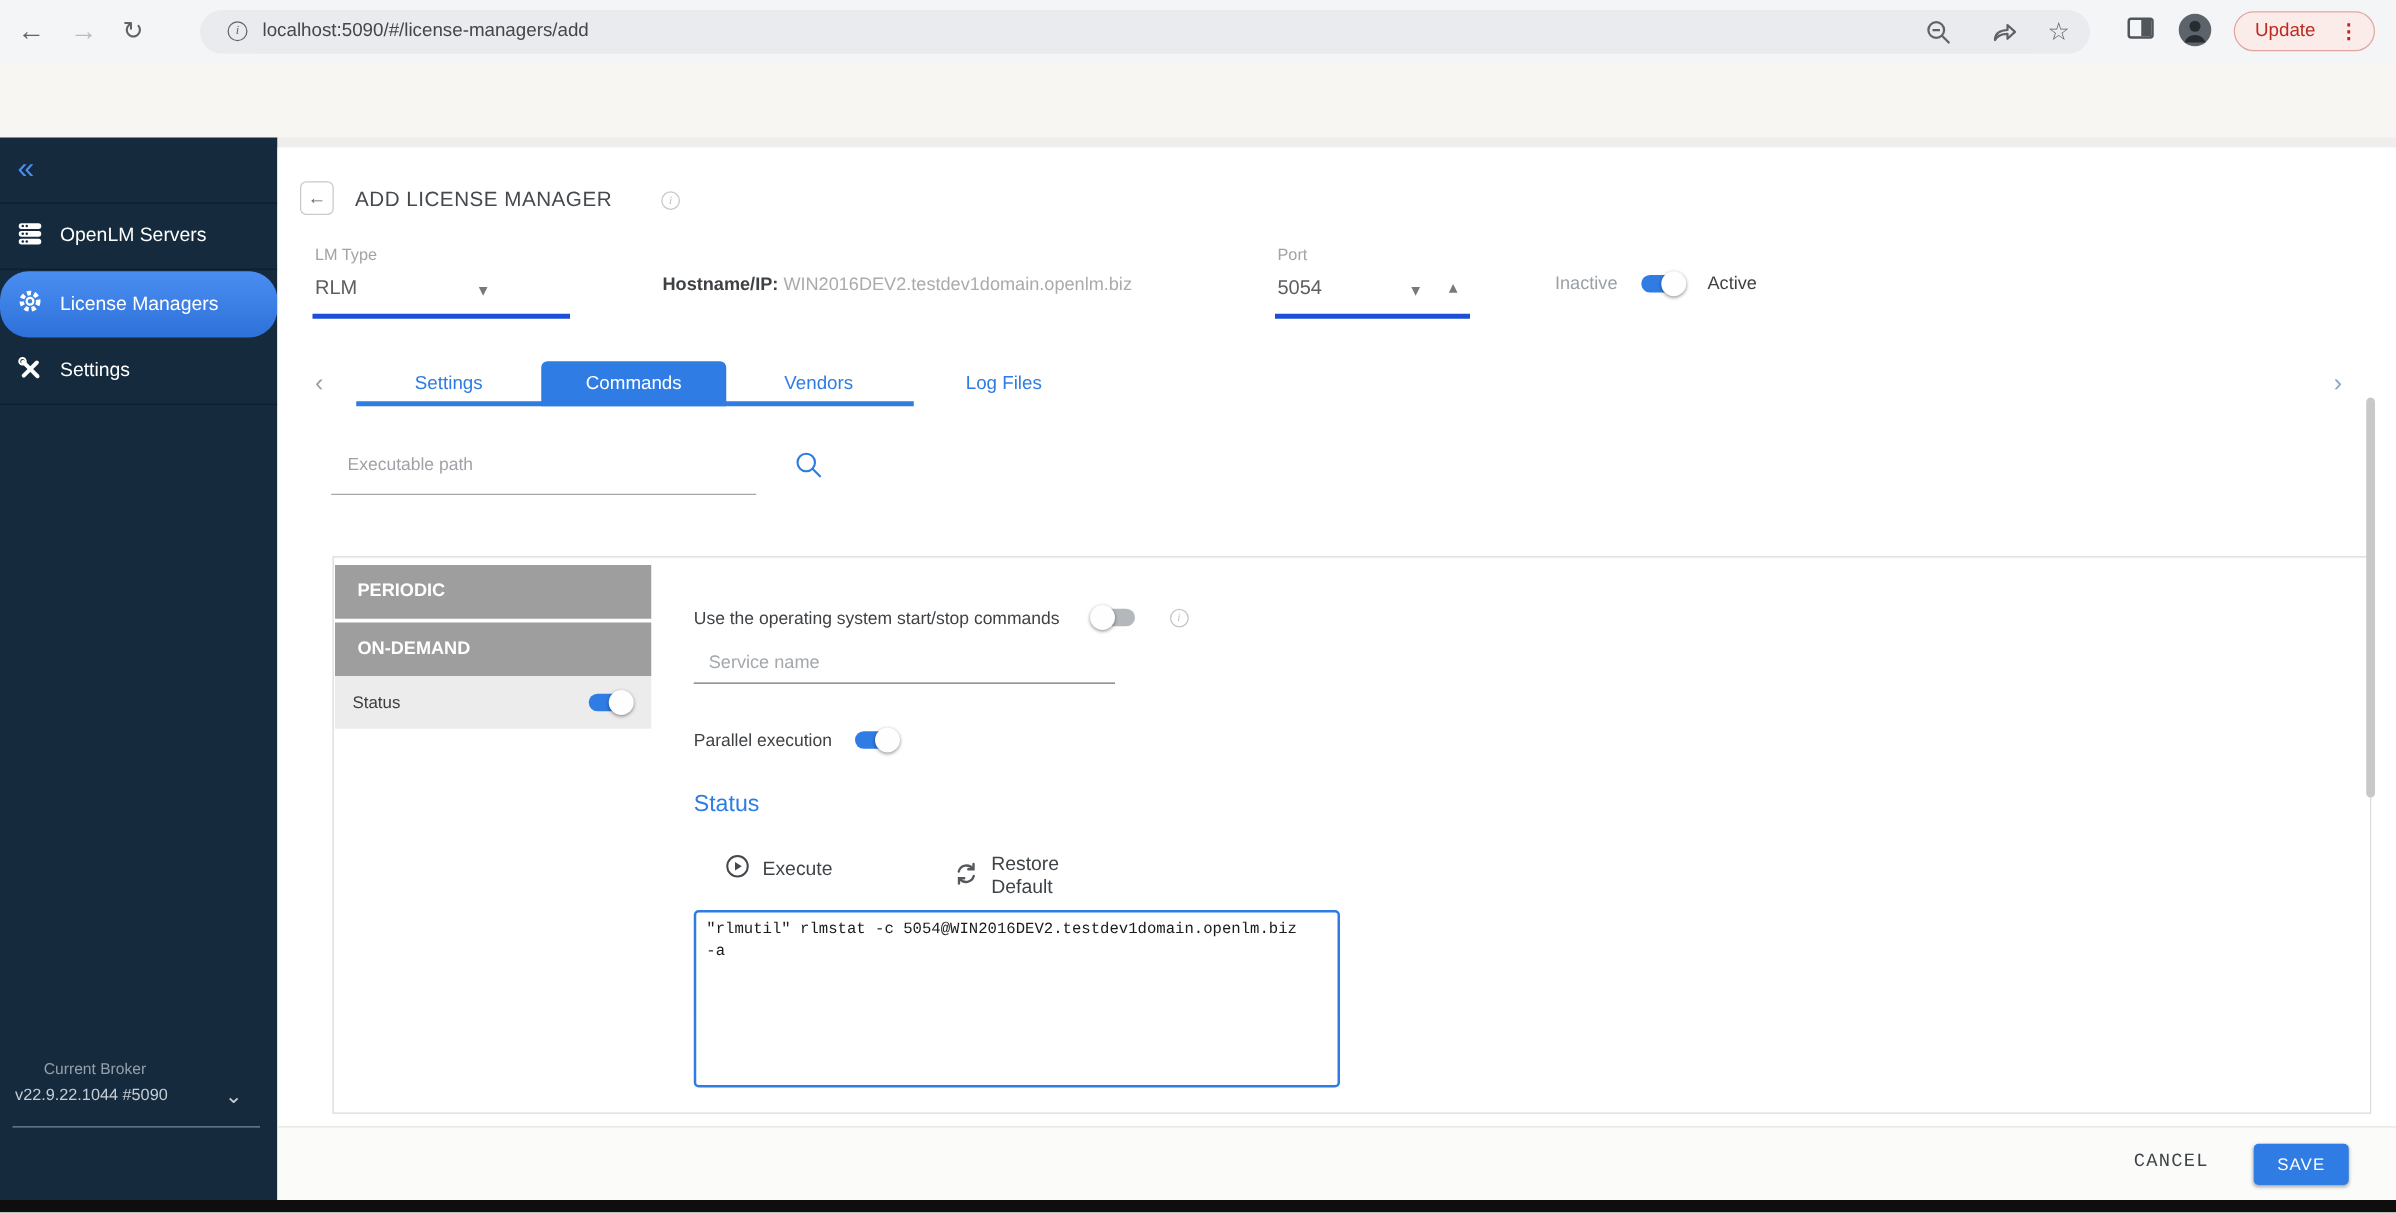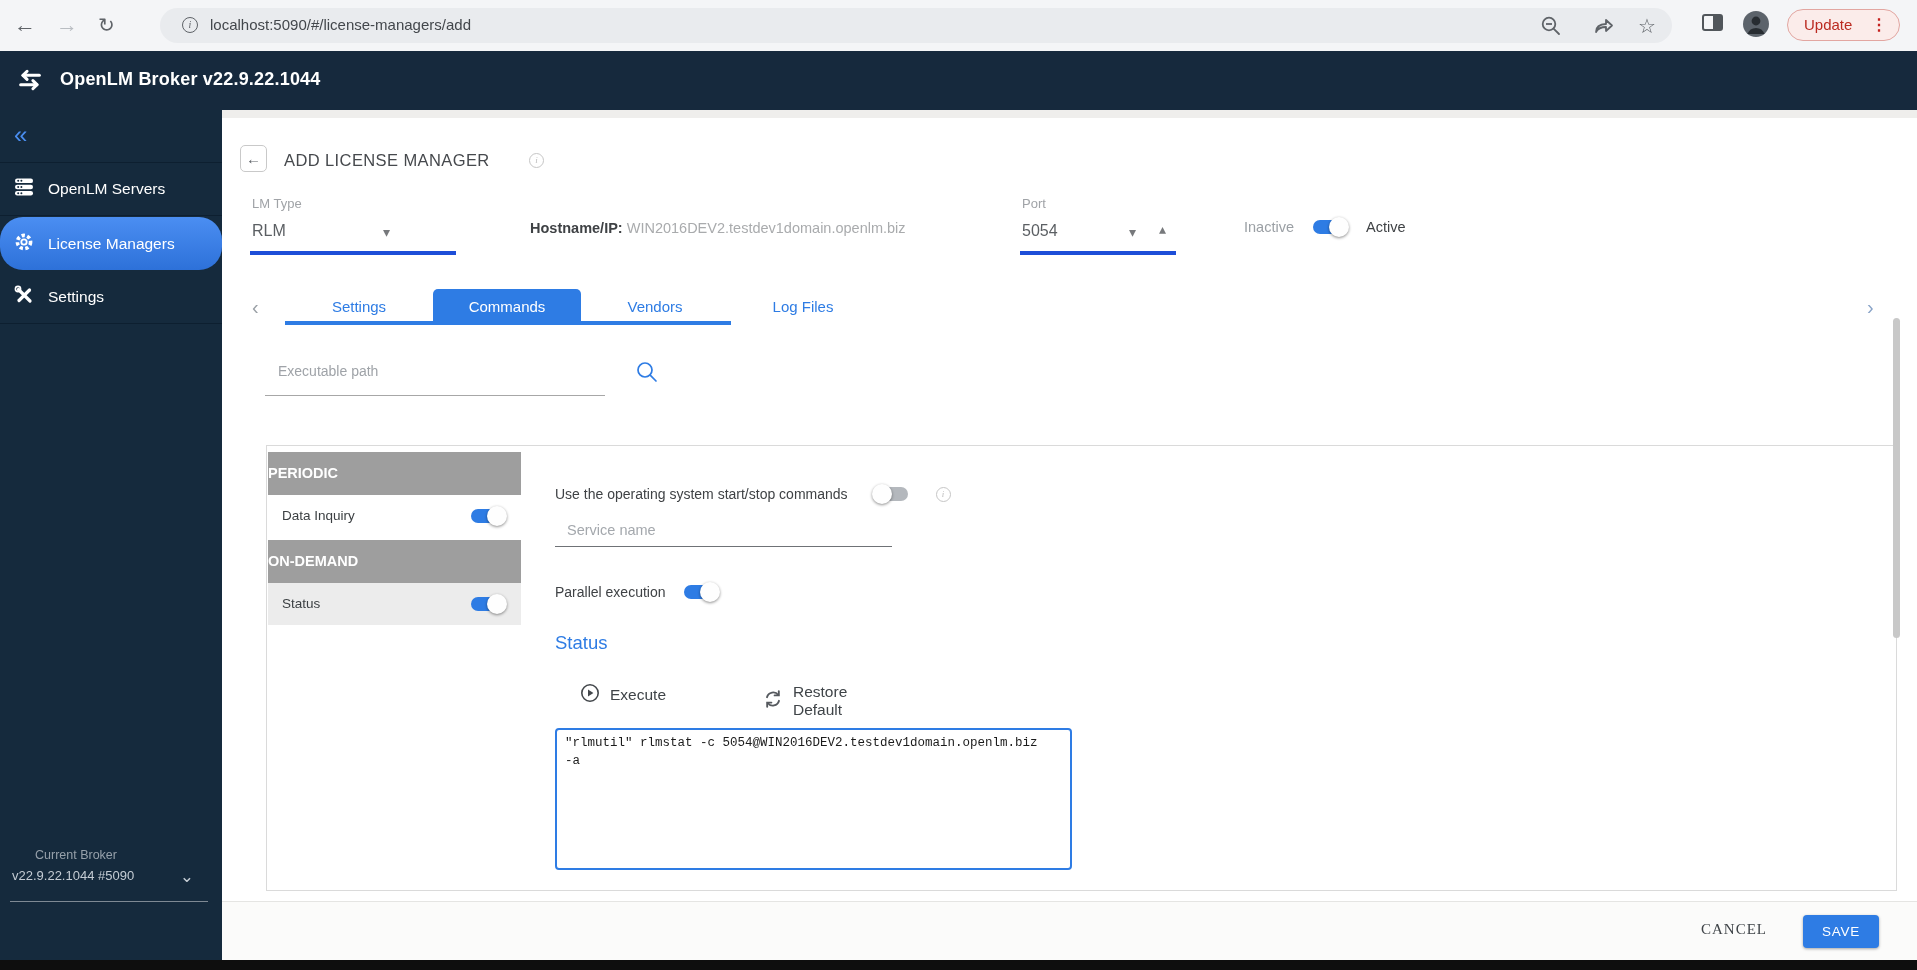--- a/index.html
+++ b/index.html
@@ -88,21 +88,21 @@
 
   
   .searchfield { position:absolute; left:43px; top:237px; width:340px; height:41px; border-bottom:1px solid #a7a7a7; }
   .searchfield input { position:absolute; left:13px; top:8px; width:310px; border:none; outline:none; font-size:14px; color:#5b5f63; background:transparent; font-family:"Liberation Sans", sans-serif; }
   .searchfield input::placeholder { color:#9fa3a8; }
   .search-ico { position:absolute; left:413px; top:242px; cursor:pointer; }
 
   
   .panel { position:absolute; left:44px; top:327px; width:1631px; height:446px; border:1px solid #dadada; background:#fff; }
   .cmd-list { position:absolute; left:1px; top:6px; width:253px; }
-  .grp-header { height:43px; background:#9e9e9e; color:#fff; font-size:14.5px; font-weight:600; line-height:43px; padding-left:0; }
+  .grp-header { height:43px; background:#9e9e9e; color:#fff; font-size:14.5px; font-weight:600; line-height:43px; padding-left:18px; }
   .grp-header.second { margin-top:3px; }
   .cmd-row { position:relative; height:42px; font-size:13.5px; color:#3c4043; line-height:42px; padding-left:14px; cursor:pointer; }
   .cmd-row .toggle { position:absolute; right:14px; top:11px; }
   .cmd-row.selected { background:#ececec; }
 
   .detail { position:absolute; left:288px; top:0; width:1300px; }
   .os-row { position:absolute; left:0; top:38px; display:flex; align-items:center; }
   .os-text { font-size:14px; color:#3f4245; }
   .os-row .toggle { margin-left:24px; }
   .os-info { margin-left:26px; }
@@ -111,21 +111,21 @@
   .servicefield input::placeholder { color:#a4a8ad; }
   .parallel-row { position:absolute; left:0; top:136px; display:flex; align-items:center; gap:16px; }
   .parallel-label { font-size:14px; color:#3f4245; }
   .status-title { position:absolute; left:0; top:186px; font-size:18.5px; color:#2e7ce4; }
   .actions-row { position:absolute; left:0; top:237px; height:20px; }
   .action { position:absolute; display:flex; align-items:center; gap:10px; cursor:pointer; }
   .action-exec { left:25px; } .action-restore { left:208px; }
   .action-label { font-size:15.5px; color:#3f4448; }
   .cmd-textarea { position:absolute; left:0; top:282px; width:517px; height:142px; border:2px solid #2e7ce4; border-radius:4px; padding:4px 8px; font-family:"Liberation Mono","DejaVu Sans Mono",monospace; font-size:12.5px; line-height:1.45; color:#1b1b1b; resize:none; outline:none; }
 
-  .cancel-btn { position:absolute; right:150px; top:19px; font-size:15px; color:#3f4448; letter-spacing:1px; background:none; border:none; cursor:pointer; font-family:Liberation Serif, serif; }
+  .cancel-btn { position:absolute; right:150px; top:19px; font-size:15px; color:#3f4448; letter-spacing:1px; background:none; border:none; cursor:pointer; font-family:Liberation Mono, monospace; }
   .save-btn { position:absolute; right:38px; top:13px; width:76px; height:33px; background:#2e7ce4; color:#fff; font-size:13.5px; letter-spacing:.8px; border:none; border-radius:4px; box-shadow:0 1px 3px rgba(0,0,0,.35); cursor:pointer; font-family:"Liberation Sans", sans-serif; }
 
   .bottom-strip { position:absolute; left:0; top:960px; width:100%; height:10px; background:#0e0e0e; }
 </style>
 </head>
 <body>
 
 <div class="screen">
 
   <div class="browser-bar">
@@ -156,31 +156,20 @@
           <circle cx="14" cy="11" r="4.4" fill="#272c31"></circle>
           <path d="M5.5 24 a9 9 0 0 1 17 0 Z" fill="#272c31"></path>
         </svg>
     </span>
     <div class="update-pill">
       <span class="update-label">Update</span>
       <span class="update-dots">⋮</span>
     </div>
   </div>
 
-  <div class="app-header">
-    <span class="app-logo">
-      <svg width="28" height="24" viewBox="0 0 24 20" fill="none" stroke="#fff" stroke-width="2.6" stroke-linecap="round" stroke-linejoin="round">
-        <path d="M20 6 H6"></path>
-          <path d="M9.5 2.5 L6 6 L9.5 9.5"></path>
-        <path d="M4 14 H18"></path>
-          <path d="M14.5 10.5 L18 14 L14.5 17.5"></path>
-      </svg>
-    </span>
-    <span class="app-title">OpenLM Broker v22.9.22.1044</span>
-  </div>
 
   <div class="sidebar">
     <div class="collapse-row">
       <span class="collapse-btn">«</span>
     </div>
     <div class="nav-item ni-0">
       <span>
         <svg width="22" height="22" viewBox="0 0 22 22">
             <g fill="#fff">
               <rect x="2" y="2.5" width="18" height="4.6" rx="2.2"></rect>
@@ -272,27 +261,20 @@
       <span class="search-ico">
         <svg width="24" height="24" viewBox="0 0 24 24">
             <circle cx="10" cy="10" r="7" fill="none" stroke="#2e7ce4" stroke-width="1.7"></circle>
             <line x1="15.2" y1="15.2" x2="21" y2="21" stroke="#2e7ce4" stroke-width="1.7" stroke-linecap="round"></line>
           </svg>
       </span>
 
       <div class="panel">
         <div class="cmd-list">
           <div class="grp-header">PERIODIC</div>
-          <div class="cmd-row">
-            <span>Data Inquiry</span>
-            <span class="toggle on">
-                <span class="track"></span>
-                <span class="knob"></span>
-              </span>
-          </div>
           <div class="grp-header second">ON-DEMAND</div>
           <div class="cmd-row selected">
             <span>Status</span>
             <span class="toggle on">
                 <span class="track"></span>
                 <span class="knob"></span>
               </span>
           </div>
         </div>
 

